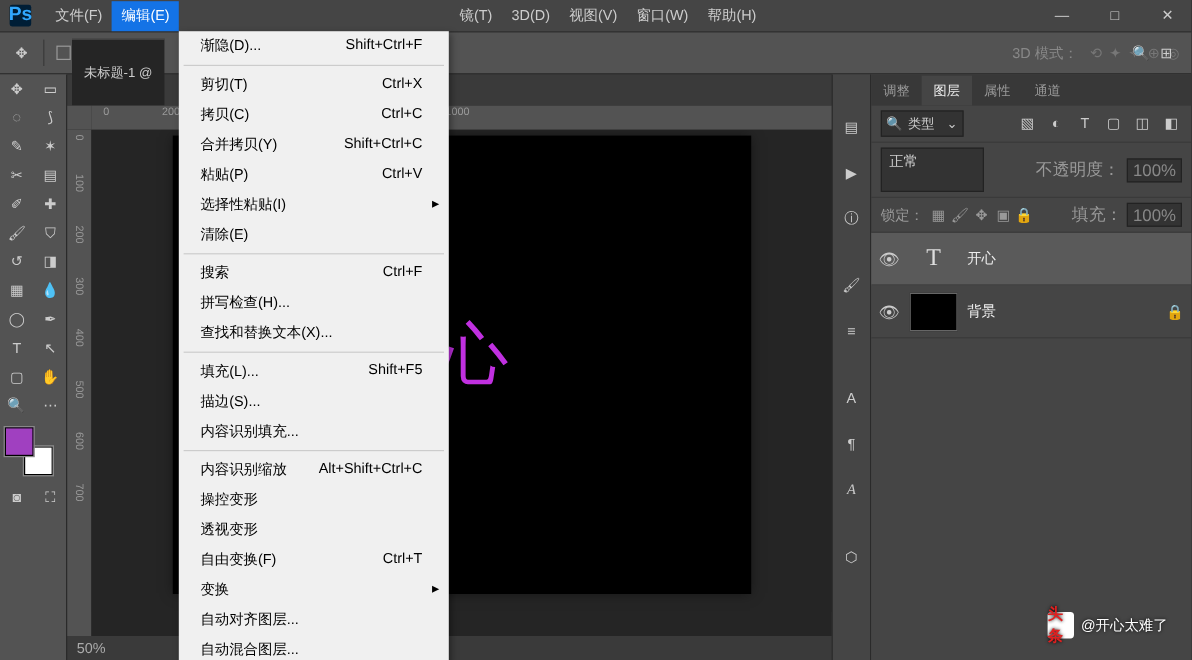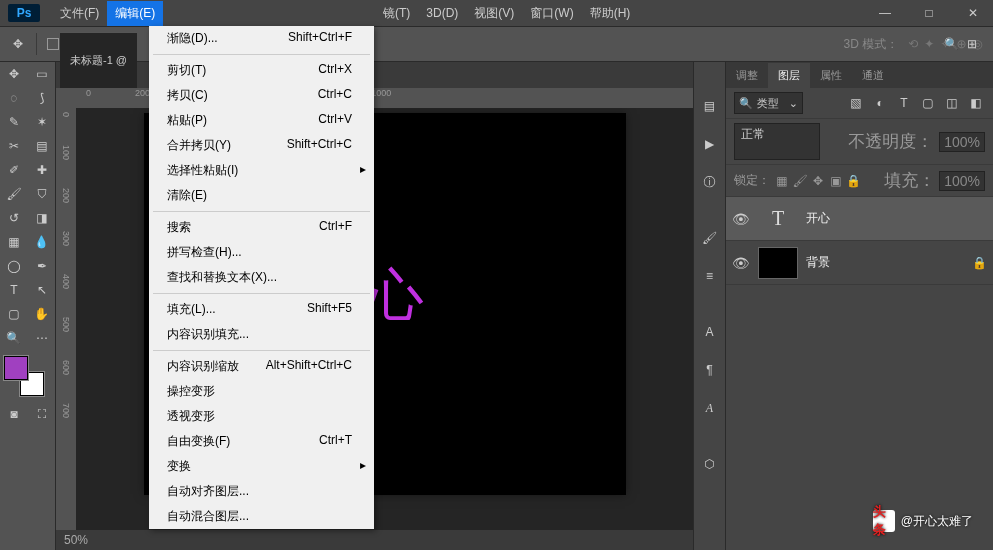--- a/index.html
+++ b/index.html
@@ -1,18 +1,18 @@
 <!DOCTYPE html>
 <html><head>
 <meta charset="utf-8">
 <style>
 *{margin:0;padding:0;box-sizing:border-box;font-family:"Microsoft YaHei",sans-serif;font-size:12px;user-select:none}
 body{background:#323232;color:#ccc;width:993px;height:550px;overflow:hidden;position:relative}
 .menubar{height:26px;background:#454545;display:flex;align-items:center;padding-left:8px;position:relative}
-.ps-logo{width:32px;height:18px;background:#001e36;color:#31a8ff;font-size:12px;font-weight:bold;display:flex;align-items:center;justify-content:center;border-radius:2px;margin-right:12px}
+.ps-logo{width:18px;height:18px;background:#001e36;color:#31a8ff;font-size:16px;font-weight:bold;display:flex;align-items:center;justify-content:center;border-radius:2px;margin-right:12px}
 .menu-item{padding:4px 8px;cursor:default}
 .menu-item.open{background:#1473e6;color:#fff}
 .winbtns{position:absolute;right:8px;display:flex;gap:20px}
 .winbtn{width:24px;text-align:center;cursor:default}
 .optbar{height:36px;background:#535353;border-top:1px solid #2a2a2a;border-bottom:1px solid #2a2a2a;display:flex;align-items:center;padding:0 10px;gap:10px}
 .opt-icon{width:16px;height:16px;display:inline-flex;align-items:center;justify-content:center}
 .divider{width:1px;height:22px;background:#3a3a3a}
 .opt-checkbox{width:12px;height:12px;border:1px solid #999;display:inline-block}
 .opt-label{color:#ccc}
 .opt-disabled{color:#777}
@@ -42,21 +42,21 @@
 .panels{width:268px;background:#454545;border-left:1px solid #2a2a2a;display:flex;flex-direction:column}
 .panel-tabs{height:26px;display:flex;align-items:flex-end;background:#383838}
 .ptab{padding:5px 10px;color:#999;font-size:11px;cursor:default}
 .ptab.active{background:#454545;color:#eee}
 .panel-row{display:flex;align-items:center;padding:4px 8px;gap:6px;border-bottom:1px solid #3a3a3a}
 .type-filter{display:flex;align-items:center;background:#333;border:1px solid #222;padding:2px 4px;gap:4px;height:22px}
 .type-filter span{font-size:11px}
 .pill-icons{display:flex;gap:6px;margin-left:auto}
 .pill{width:18px;height:18px;display:flex;align-items:center;justify-content:center;color:#ccc}
 .blend-select{background:#333;border:1px solid #222;padding:2px 20px 16px 6px;color:#ccc;width:86px;position:relative}
-.opacity-label{color:#999;margin-left:auto;font-size:17px}
+.opacity-label{color:#999;margin-left:auto;font-size:14px}
 .opacity-val{background:#333;border:1px solid #222;padding:1px 4px;color:#888;font-size:14px}
 .lock-row{font-size:11px;color:#999;display:flex;align-items:center;gap:4px;padding:4px 8px;border-bottom:1px solid #3a3a3a}
 .lock-icons{display:flex;gap:2px}
 .lock-i{width:16px;height:16px;display:flex;align-items:center;justify-content:center}
 .layers-list{flex:1;overflow:hidden;background:#454545}
 .layer{display:flex;align-items:center;height:44px;border-bottom:1px solid #3a3a3a;padding:0 6px;gap:8px}
 .layer.selected{background:#5a5a5a}
 .vis{width:18px;text-align:center;font-size:14px}
 .thumb{width:40px;height:32px;background:#000;border:1px solid #666;display:flex;align-items:center;justify-content:center}
 .thumb-t{background:transparent;border:none;font-family:serif;font-size:20px;color:#ddd}
@@ -102,27 +102,27 @@
     <div class="dd-sep"></div>
     <div class="dd-item">
       <span>剪切(T)</span>
       <span>Ctrl+X</span>
     </div>
     <div class="dd-item">
       <span>拷贝(C)</span>
       <span>Ctrl+C</span>
     </div>
     <div class="dd-item">
+      <span>合并拷贝(Y)</span>
+      <span>Shift+Ctrl+C</span>
+    </div>
+    <div class="dd-item">
       <span>粘贴(P)</span>
       <span>Ctrl+V</span>
     </div>
-    <div class="dd-item">
-      <span>合并拷贝(Y)</span>
-      <span>Shift+Ctrl+C</span>
-    </div>
     <div class="dd-item dd-sub">
       <span>选择性粘贴(I)</span>
       <span></span>
     </div>
     <div class="dd-item">
       <span>清除(E)</span>
       <span></span>
     </div>
     <div class="dd-sep"></div>
     <div class="dd-item">
@@ -134,20 +134,24 @@
       <span></span>
     </div>
     <div class="dd-item">
       <span>查找和替换文本(X)...</span>
       <span></span>
     </div>
     <div class="dd-sep"></div>
     <div class="dd-item">
       <span>填充(L)...</span>
       <span>Shift+F5</span>
+    </div>
+    <div class="dd-item">
+      <span>描边(S)...</span>
+      <span></span>
     </div>
     <div class="dd-item">
       <span>内容识别填充...</span>
       <span></span>
     </div>
     <div class="dd-sep"></div>
     <div class="dd-item">
       <span>内容识别缩放</span>
       <span>Alt+Shift+Ctrl+C</span>
     </div>

